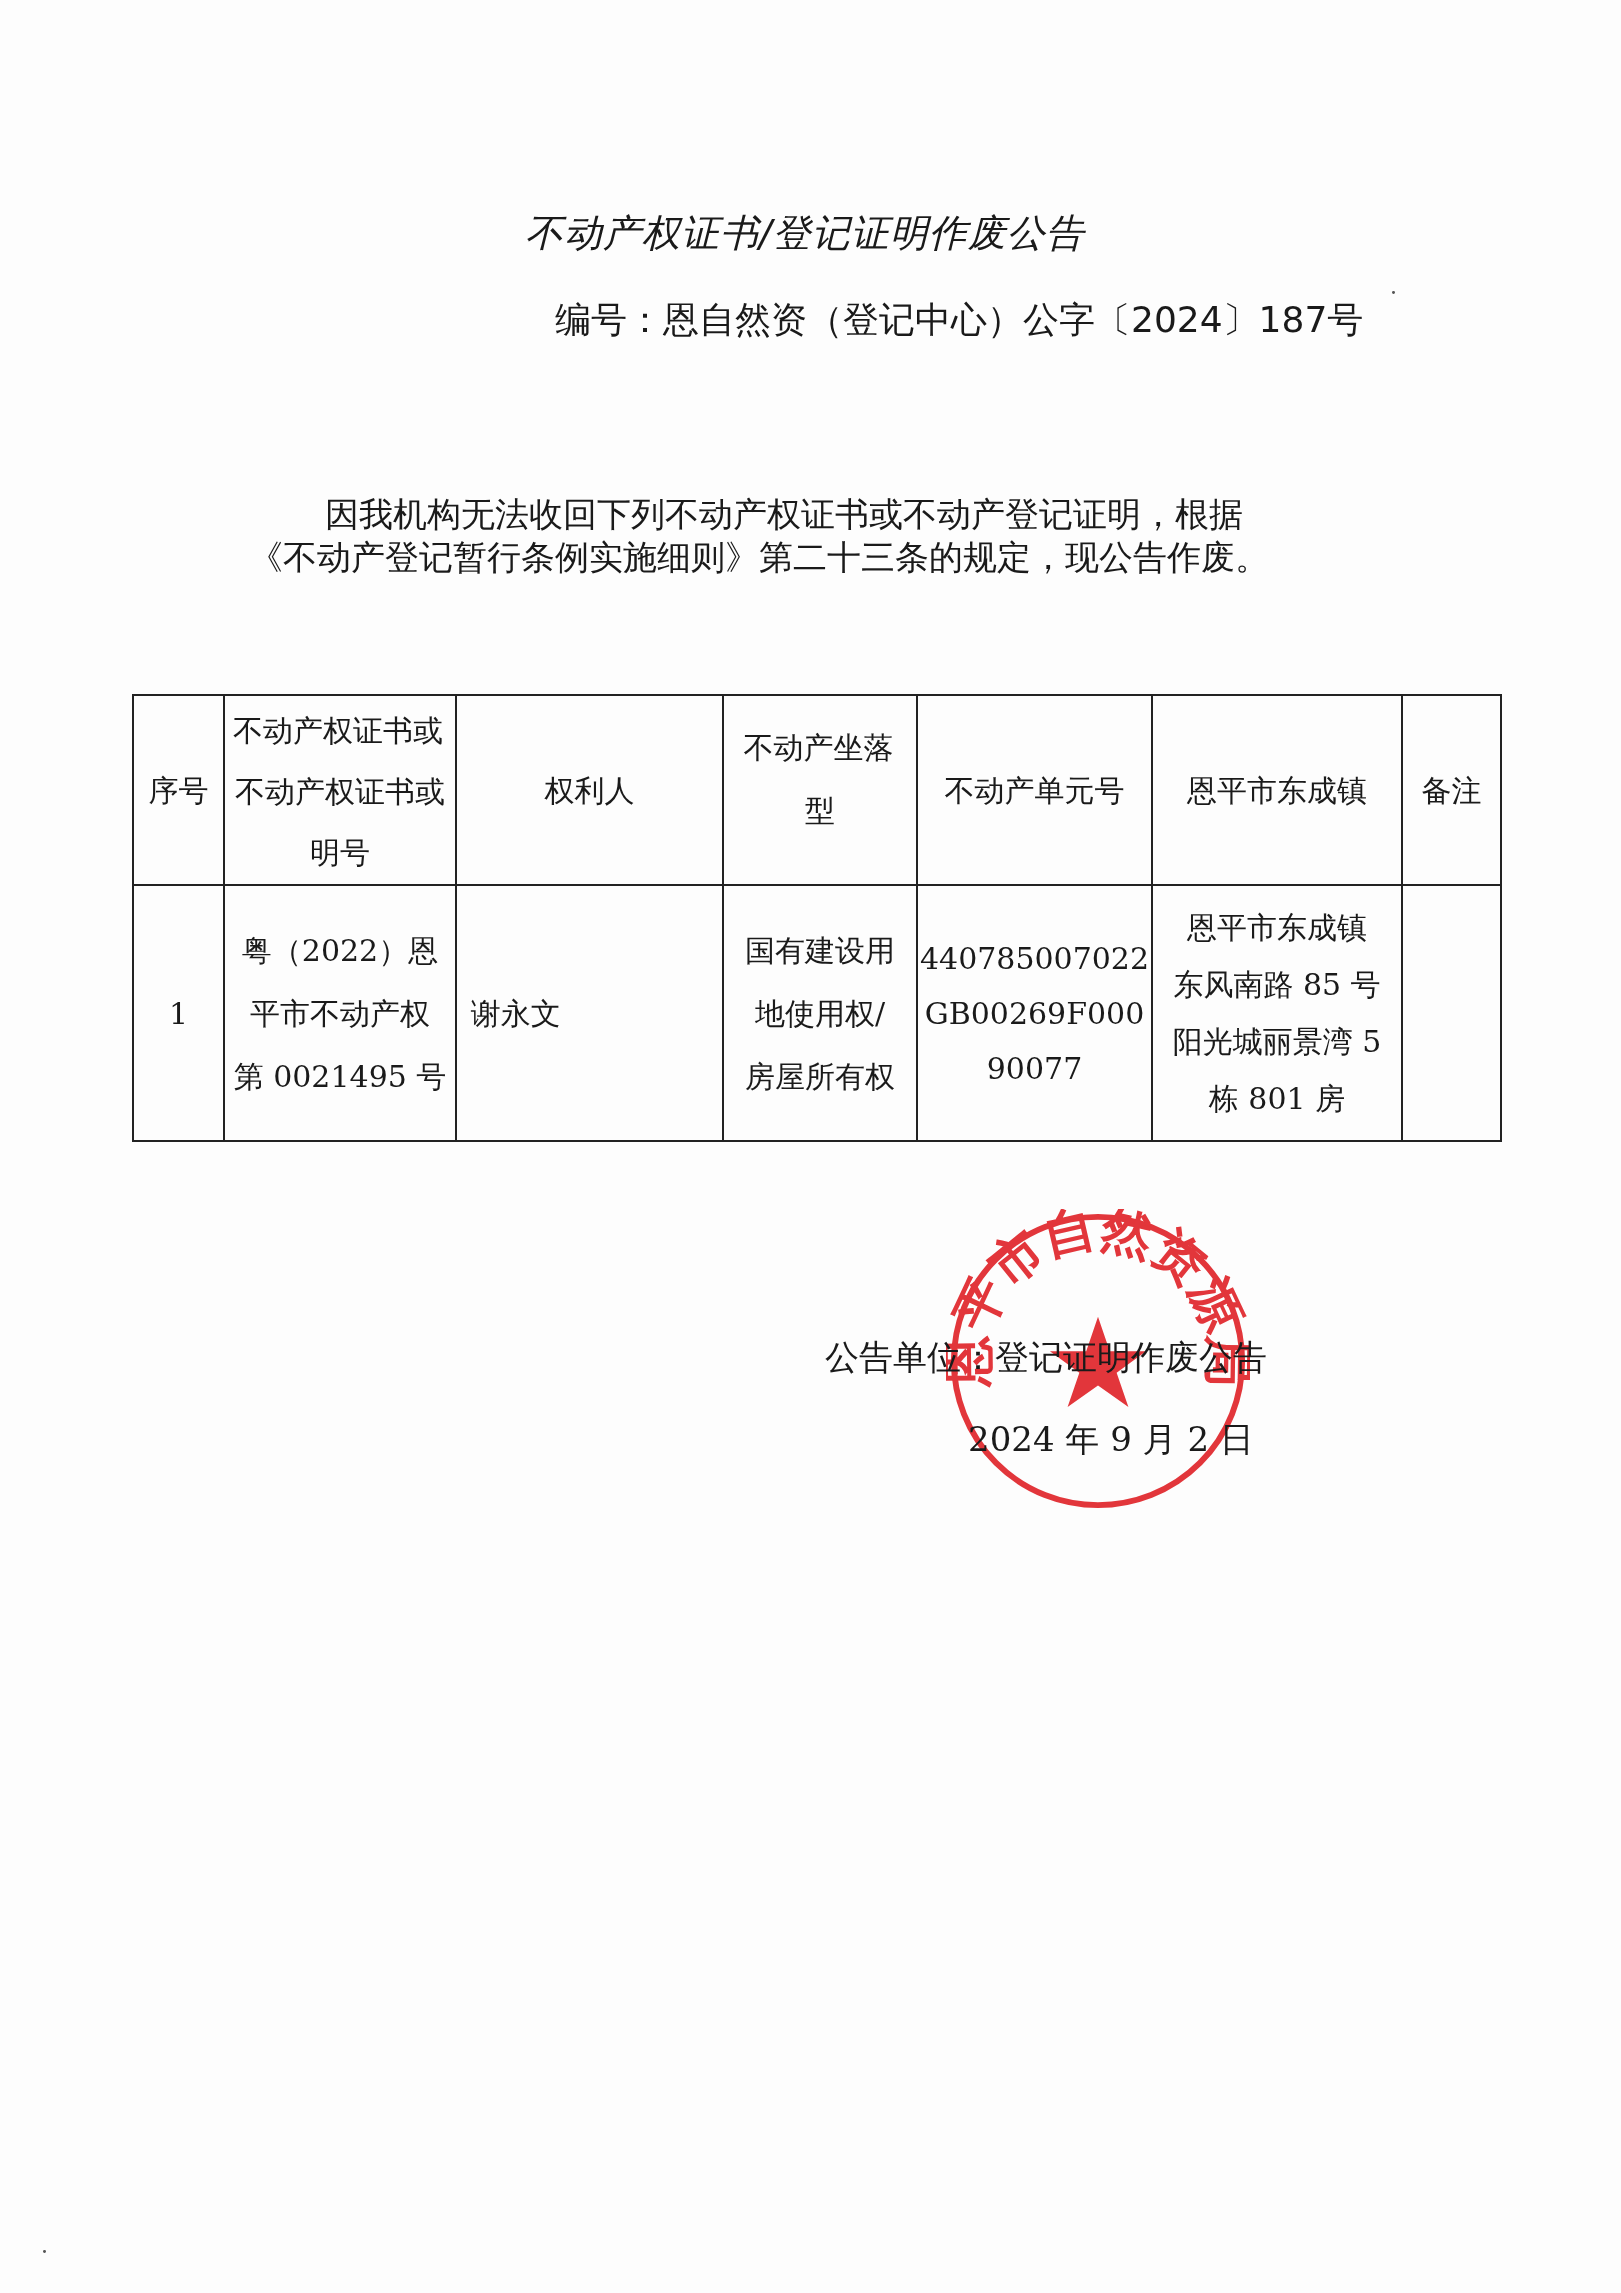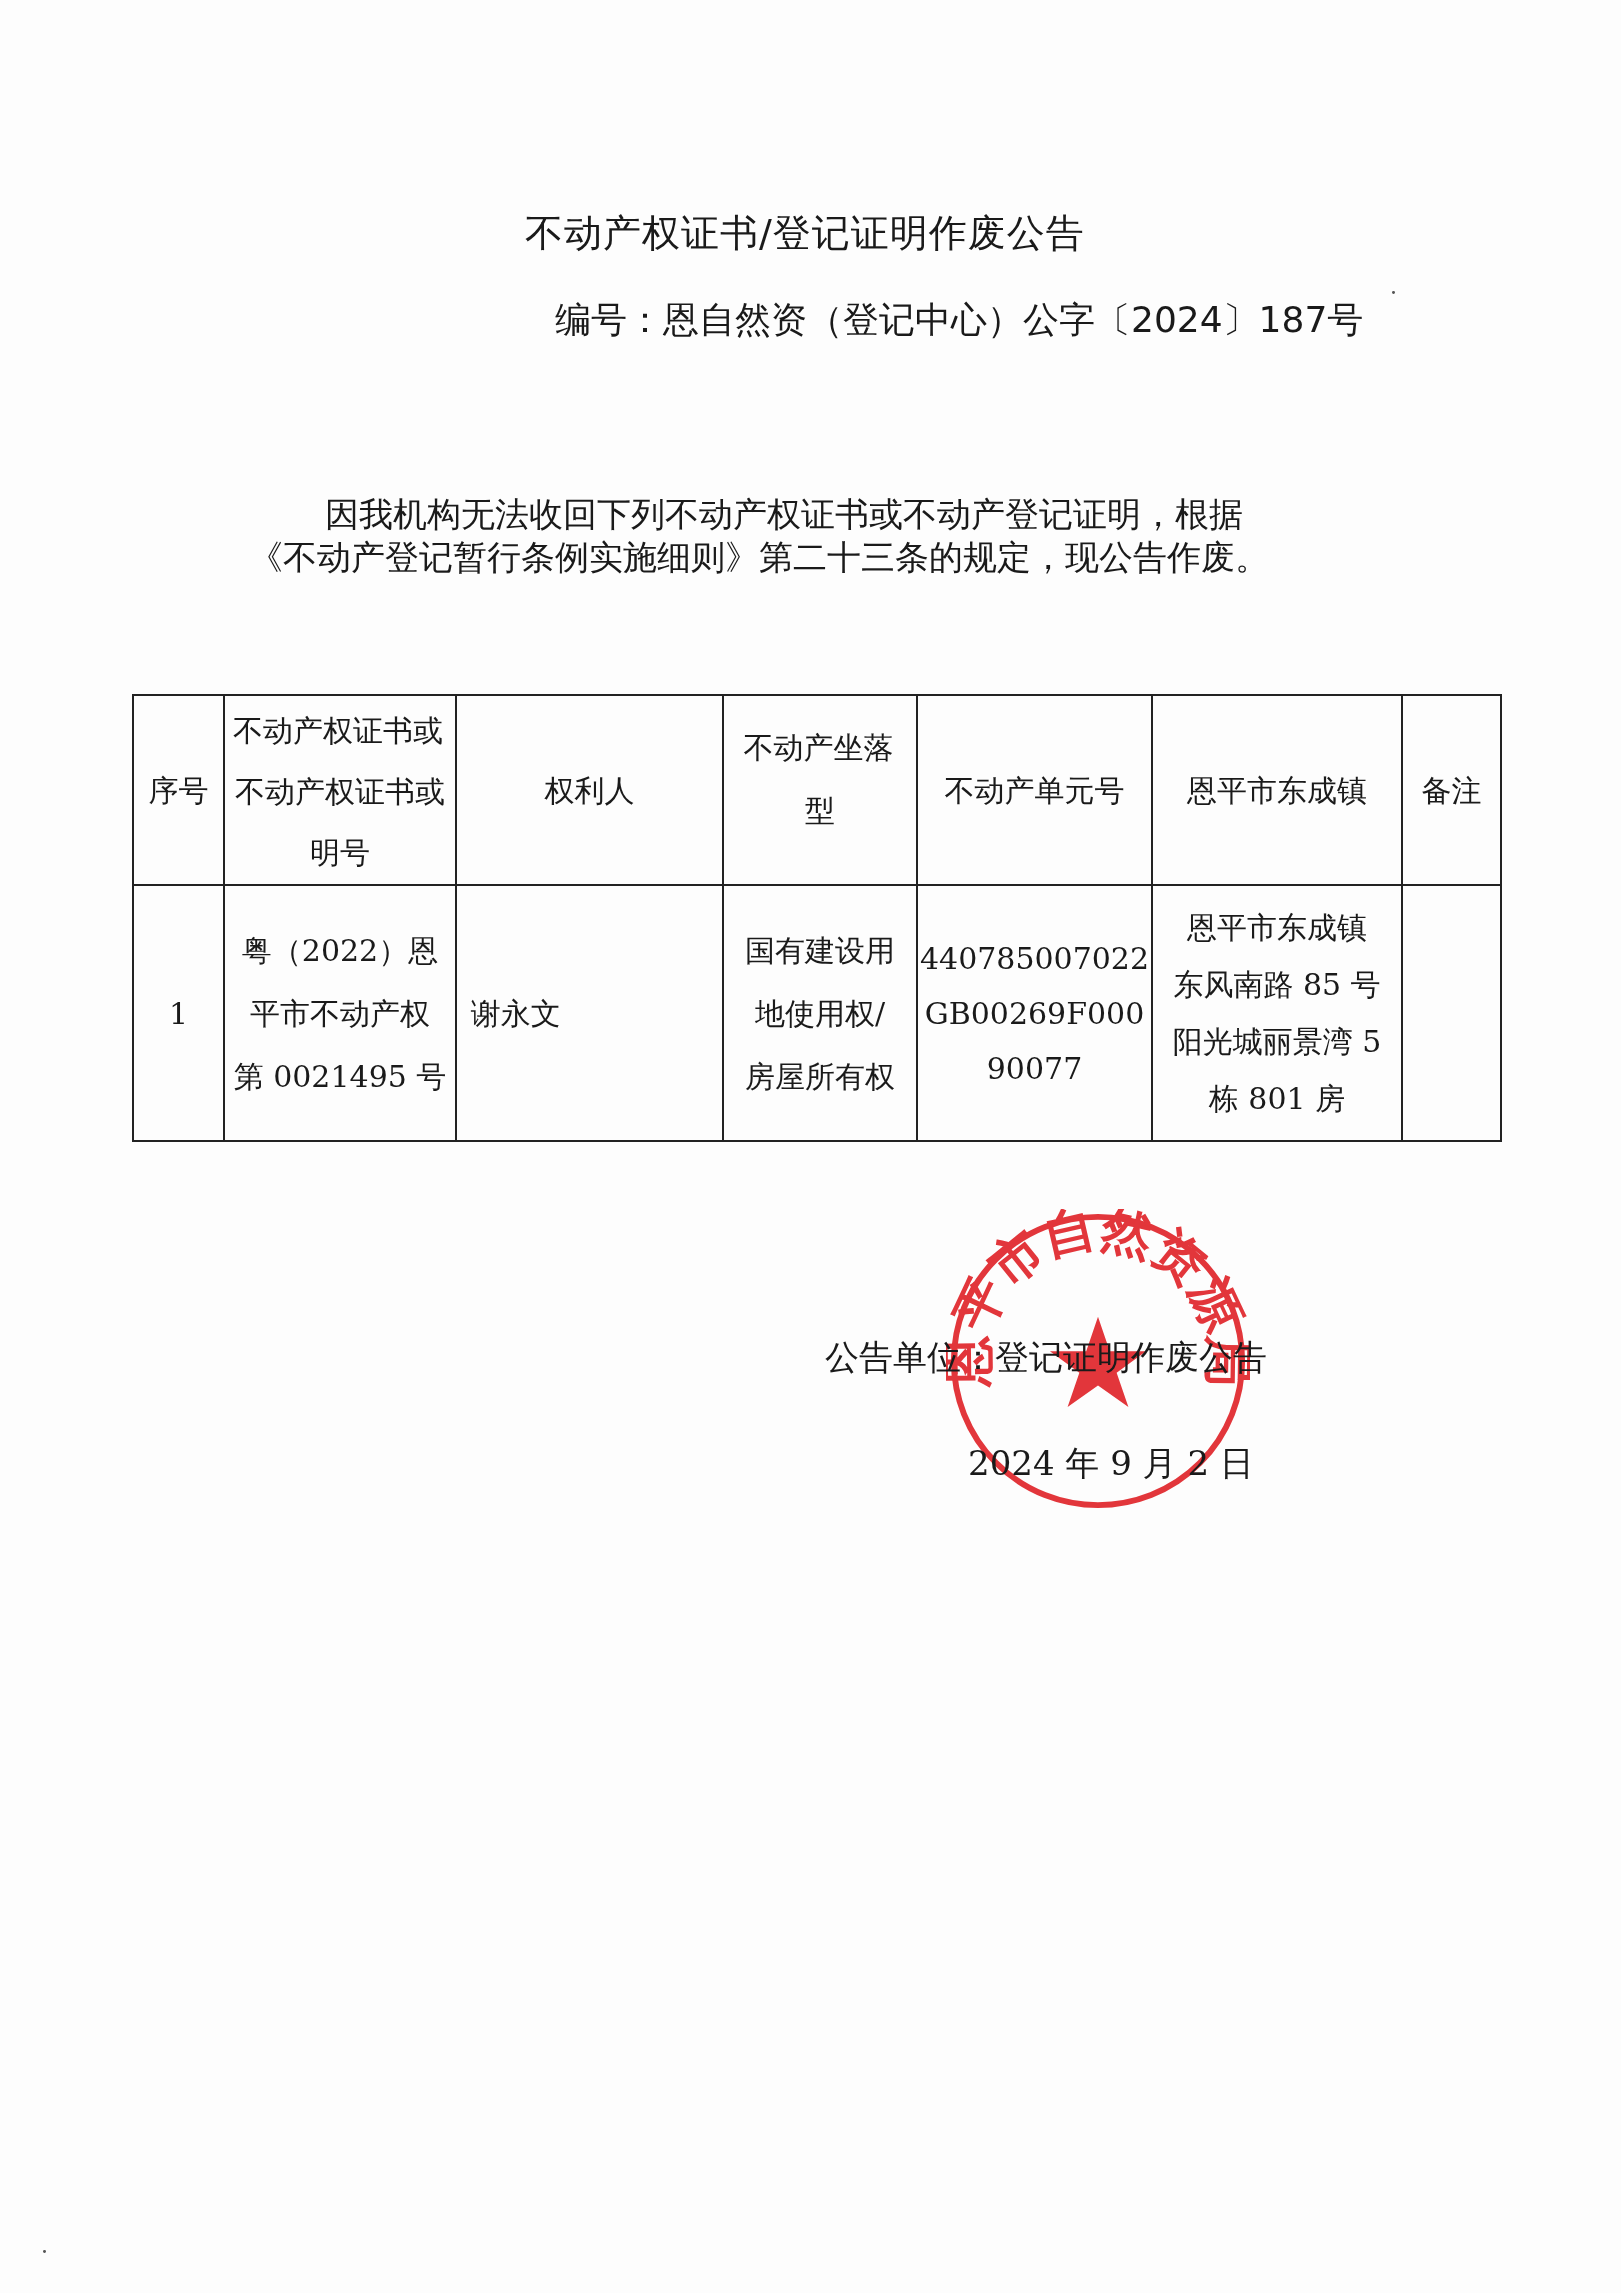--- a/index.html
+++ b/index.html
@@ -2,21 +2,21 @@
 <html><head>
 <meta charset="utf-8">
 <style>
   html, body { margin: 0; padding: 0; }
   body {
     width: 1621px; height: 2294px; background: #fdfdfd; position: relative; overflow: hidden;
     font-family: "DejaVu Serif", "Liberation Serif", serif; color: #1a1a1a;
   }
   .title {
     position: absolute; left: 525px; top: 208px; font-size: 38px;
-    font-family: "DejaVu Sans", "Liberation Sans", sans-serif; letter-spacing: 1px; white-space: nowrap;
+    font-family: "DejaVu Sans", "Liberation Sans", sans-serif; letter-spacing: 1px; white-space: nowrap; font-style: italic;
   }
   .docno {
     position: absolute; left: 555px; top: 296px; font-size: 36px;
     font-family: "DejaVu Sans", "Liberation Sans", sans-serif; white-space: nowrap;
   }
   .para {
     position: absolute; left: 270px; width: 1147px; font-size: 34px; white-space: nowrap;
   }
   .p1 { top: 492px; left: 325px; }
   .p2 { top: 535px; left: 249px; }
@@ -28,21 +28,21 @@
     border: 2.5px solid #222; text-align: center; vertical-align: middle;
     font-weight: normal; padding: 0; box-sizing: border-box;
   }
   .hrow { height: 190px; }
   .drow { height: 256px; }
   .owner { text-align: left !important; padding-left: 13.7px !important; }
   .sign {
     position: absolute; left: 825px; top: 1335px; font-size: 34px; white-space: nowrap; z-index: 3;
   }
   .date {
-    position: absolute; left: 968px; top: 1417px; font-size: 34px; white-space: nowrap; z-index: 3; margin-top: 24px;
+    position: absolute; left: 968px; top: 1417px; font-size: 34px; white-space: nowrap; z-index: 3;
   }
   .stamp {
     position: absolute; left: 946px; top: 1209px; width: 304px; height: 304px; z-index: 2; opacity: 0.92;
   }
   .dot { position: absolute; width: 2.9px; height: 2.9px; background: #555; border-radius: 50%; }
 </style>
 </head>
 <body>
 
 <div class="title">不动产权证书/登记证明作废公告</div>

